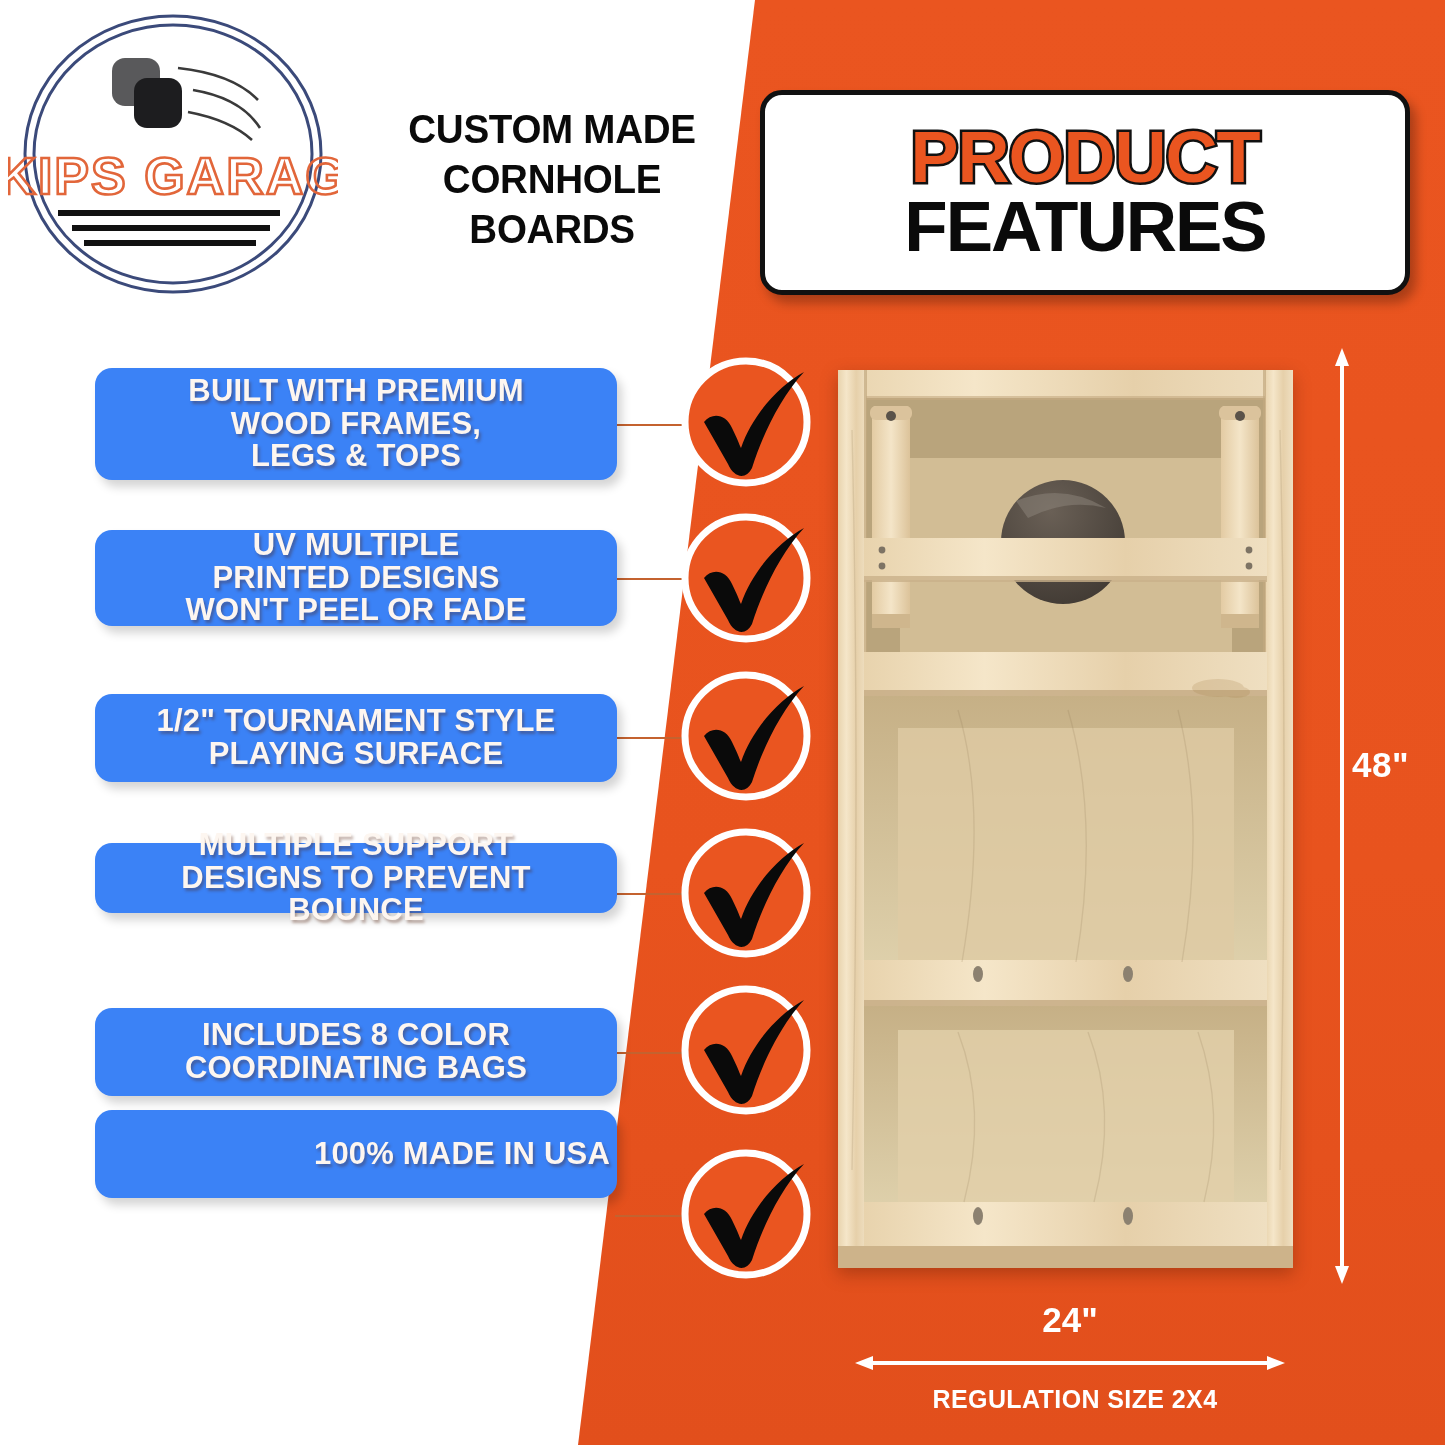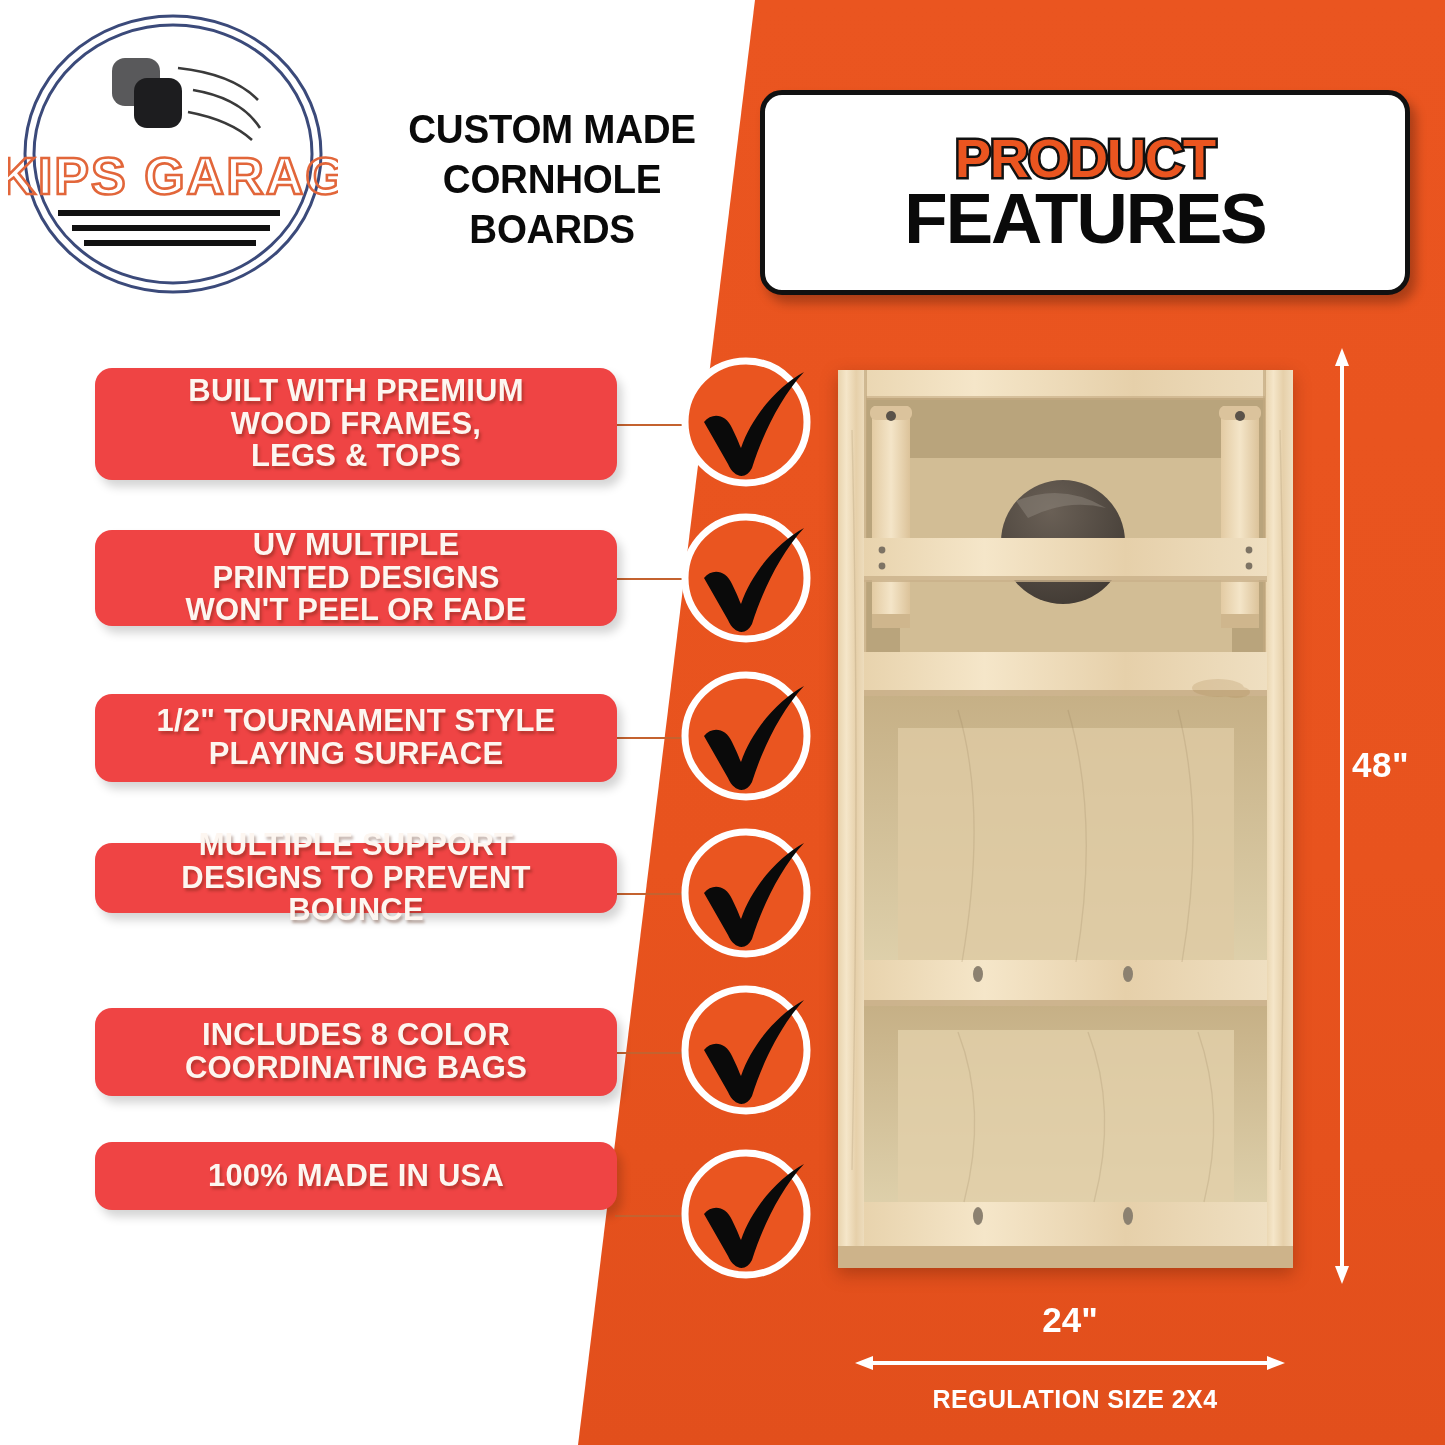--- a/index.html
+++ b/index.html
@@ -36,35 +36,35 @@
 
   
   .pf-box{
     position:absolute;left:760px;top:90px;width:640px;height:195px;
     background:#fff;border:5px solid #111;border-radius:22px;
     box-shadow:6px 8px 11px rgba(0,0,0,.28);
     z-index:6;display:flex;flex-direction:column;
     align-items:center;justify-content:center;
   }
   .pf-line1{
-    font-size:54px;font-weight:800;line-height:.94;letter-spacing:-1px;
+    font-size:72px;font-weight:800;line-height:.94;letter-spacing:-1px;
     color:#ea5520;
     -webkit-text-stroke:5px #111;
     paint-order:stroke fill;
     margin-bottom:2px;
   }
   .pf-line2{
     font-size:71px;font-weight:800;line-height:.94;letter-spacing:-2px;
     color:#0a0a0a;
   }
 
   
   .pill{
     position:absolute;left:95px;width:522px;
-    background:#ef4444;border-radius:17px;
+    background:#3b82f6;border-radius:17px;
     box-shadow:5px 7px 10px rgba(0,0,0,.17);
     z-index:5;
     display:flex;align-items:center;justify-content:center;
     color:#fdf6f0;font-weight:700;text-align:center;
     line-height:1.06;letter-spacing:.2px;
     text-shadow:2px 3px 3px rgba(80,30,10,.35);
     padding:8px 7px;box-sizing:border-box;
   }
   .pill span{display:block;}
   .pill-3l{font-size:31px;}
@@ -203,21 +203,21 @@
     </div>
   </div>
   <div class="check-badge" style="left:682px;top:986px;">
     <svg width="128" height="128" viewBox="0 0 128 128">
       <circle cx="64" cy="64" r="61" fill="#ea5520" stroke="#fff" stroke-width="7"></circle>
       <path d="M22 64 C30 54 44 56 50 70 C56 82 57 86 59 90 C70 58 96 28 122 14 C98 40 80 78 70 110 C64 122 52 120 46 106 Z" fill="#0a0a0a"></path>
     </svg>
   </div>
 
   <div class="connector" style="top:1215px;"></div>
-  <div class="pill pill-1l" style="top:1142px;height:68px;">
+  <div class="pill pill-1l" style="top:1110px;height:88px;justify-content:flex-end;">
     <div>
       <span>100% MADE IN USA</span>
     </div>
   </div>
   <div class="check-badge" style="left:682px;top:1150px;">
     <svg width="128" height="128" viewBox="0 0 128 128">
       <circle cx="64" cy="64" r="61" fill="#ea5520" stroke="#fff" stroke-width="7"></circle>
       <path d="M22 64 C30 54 44 56 50 70 C56 82 57 86 59 90 C70 58 96 28 122 14 C98 40 80 78 70 110 C64 122 52 120 46 106 Z" fill="#0a0a0a"></path>
     </svg>
   </div>

